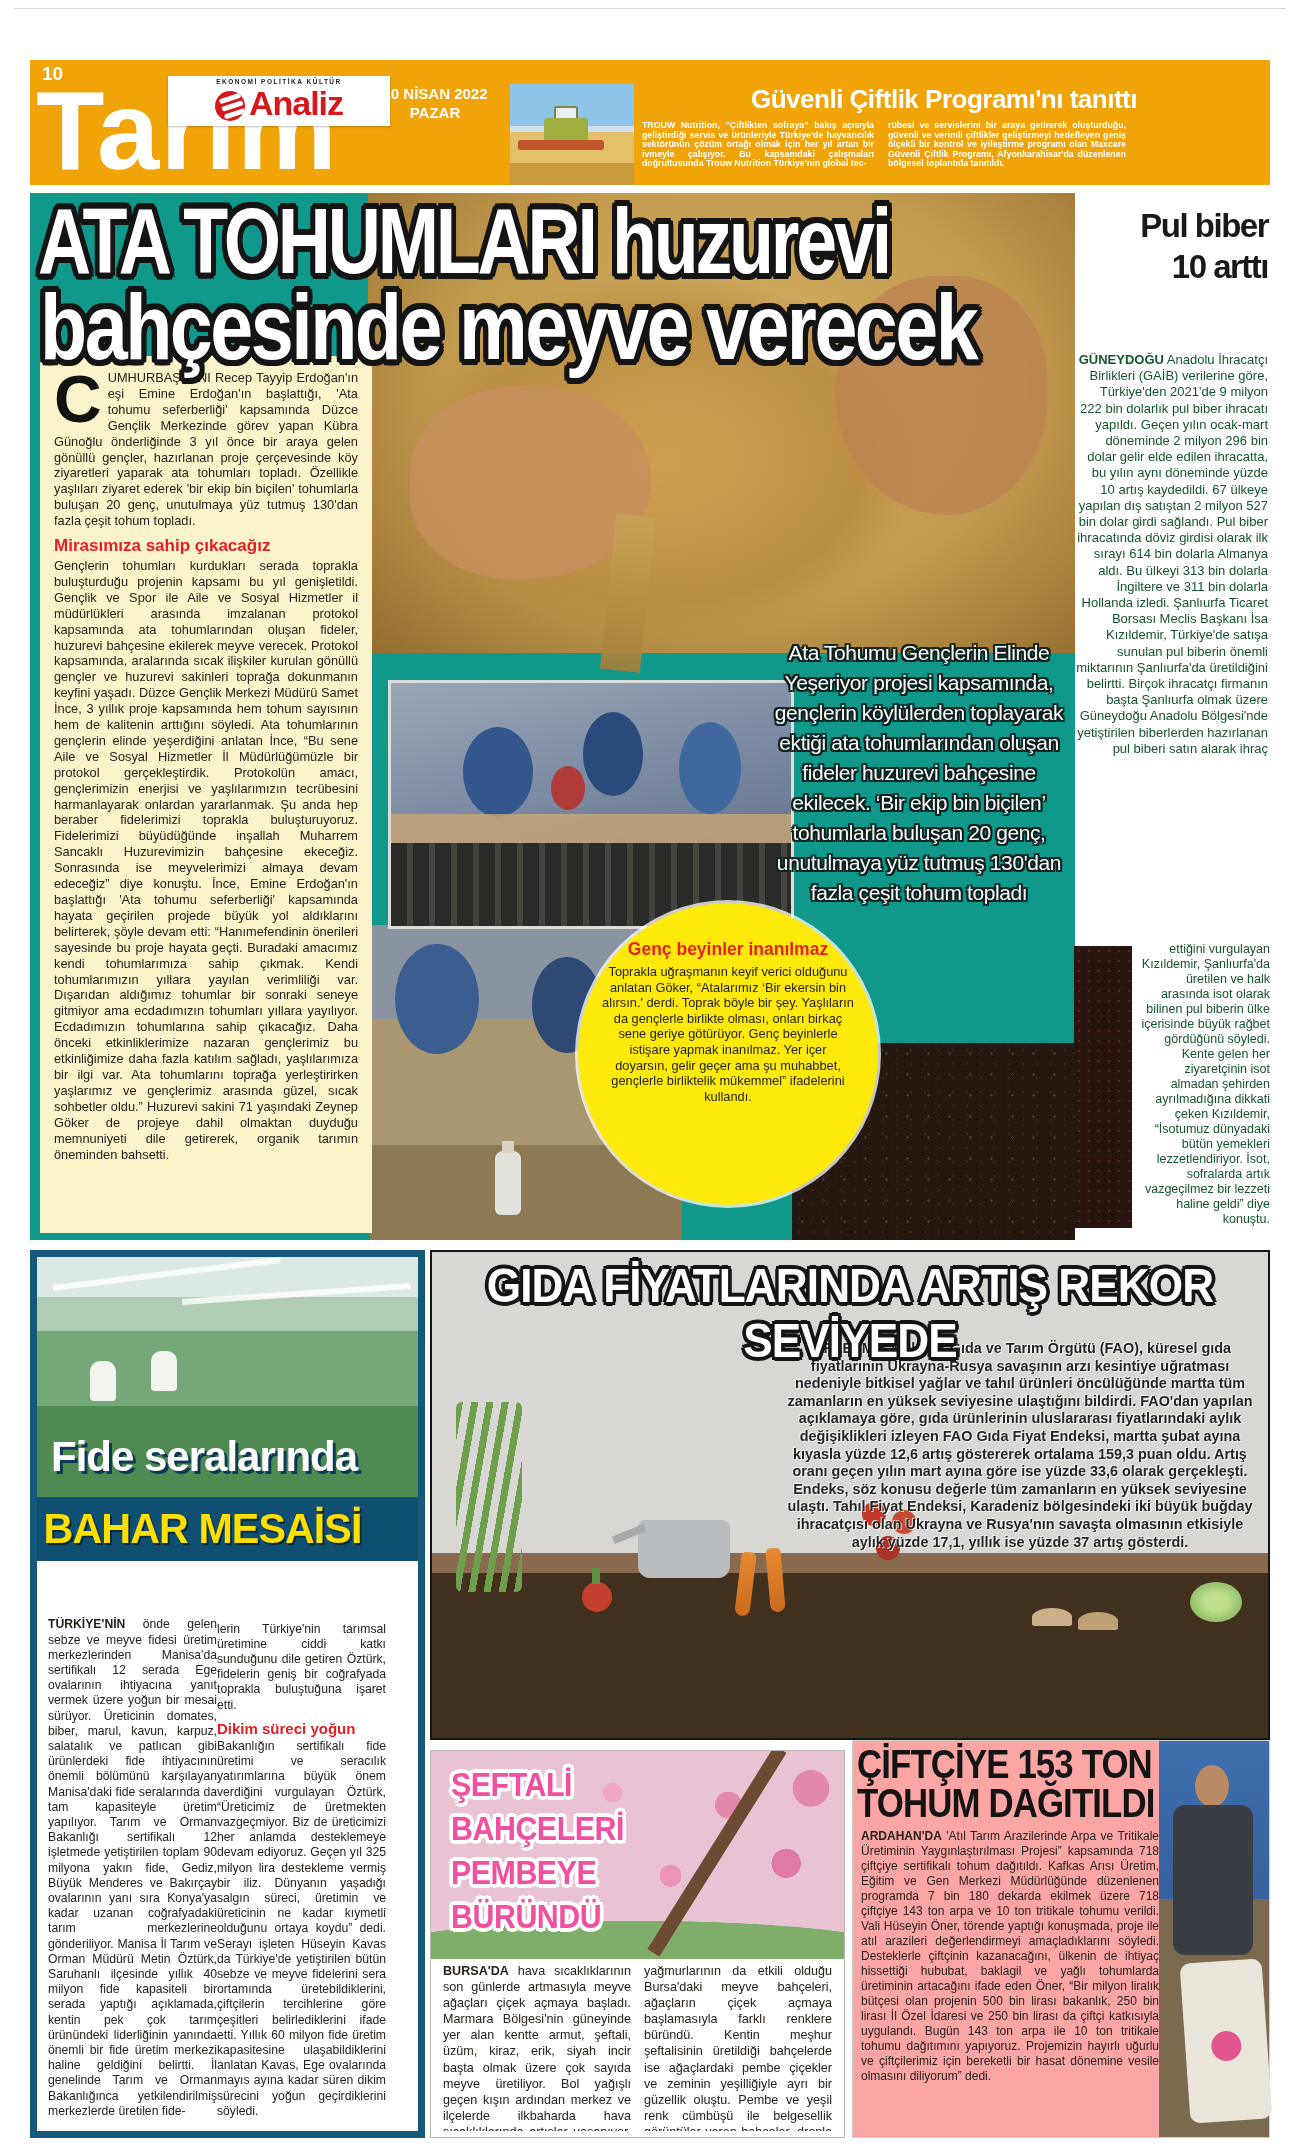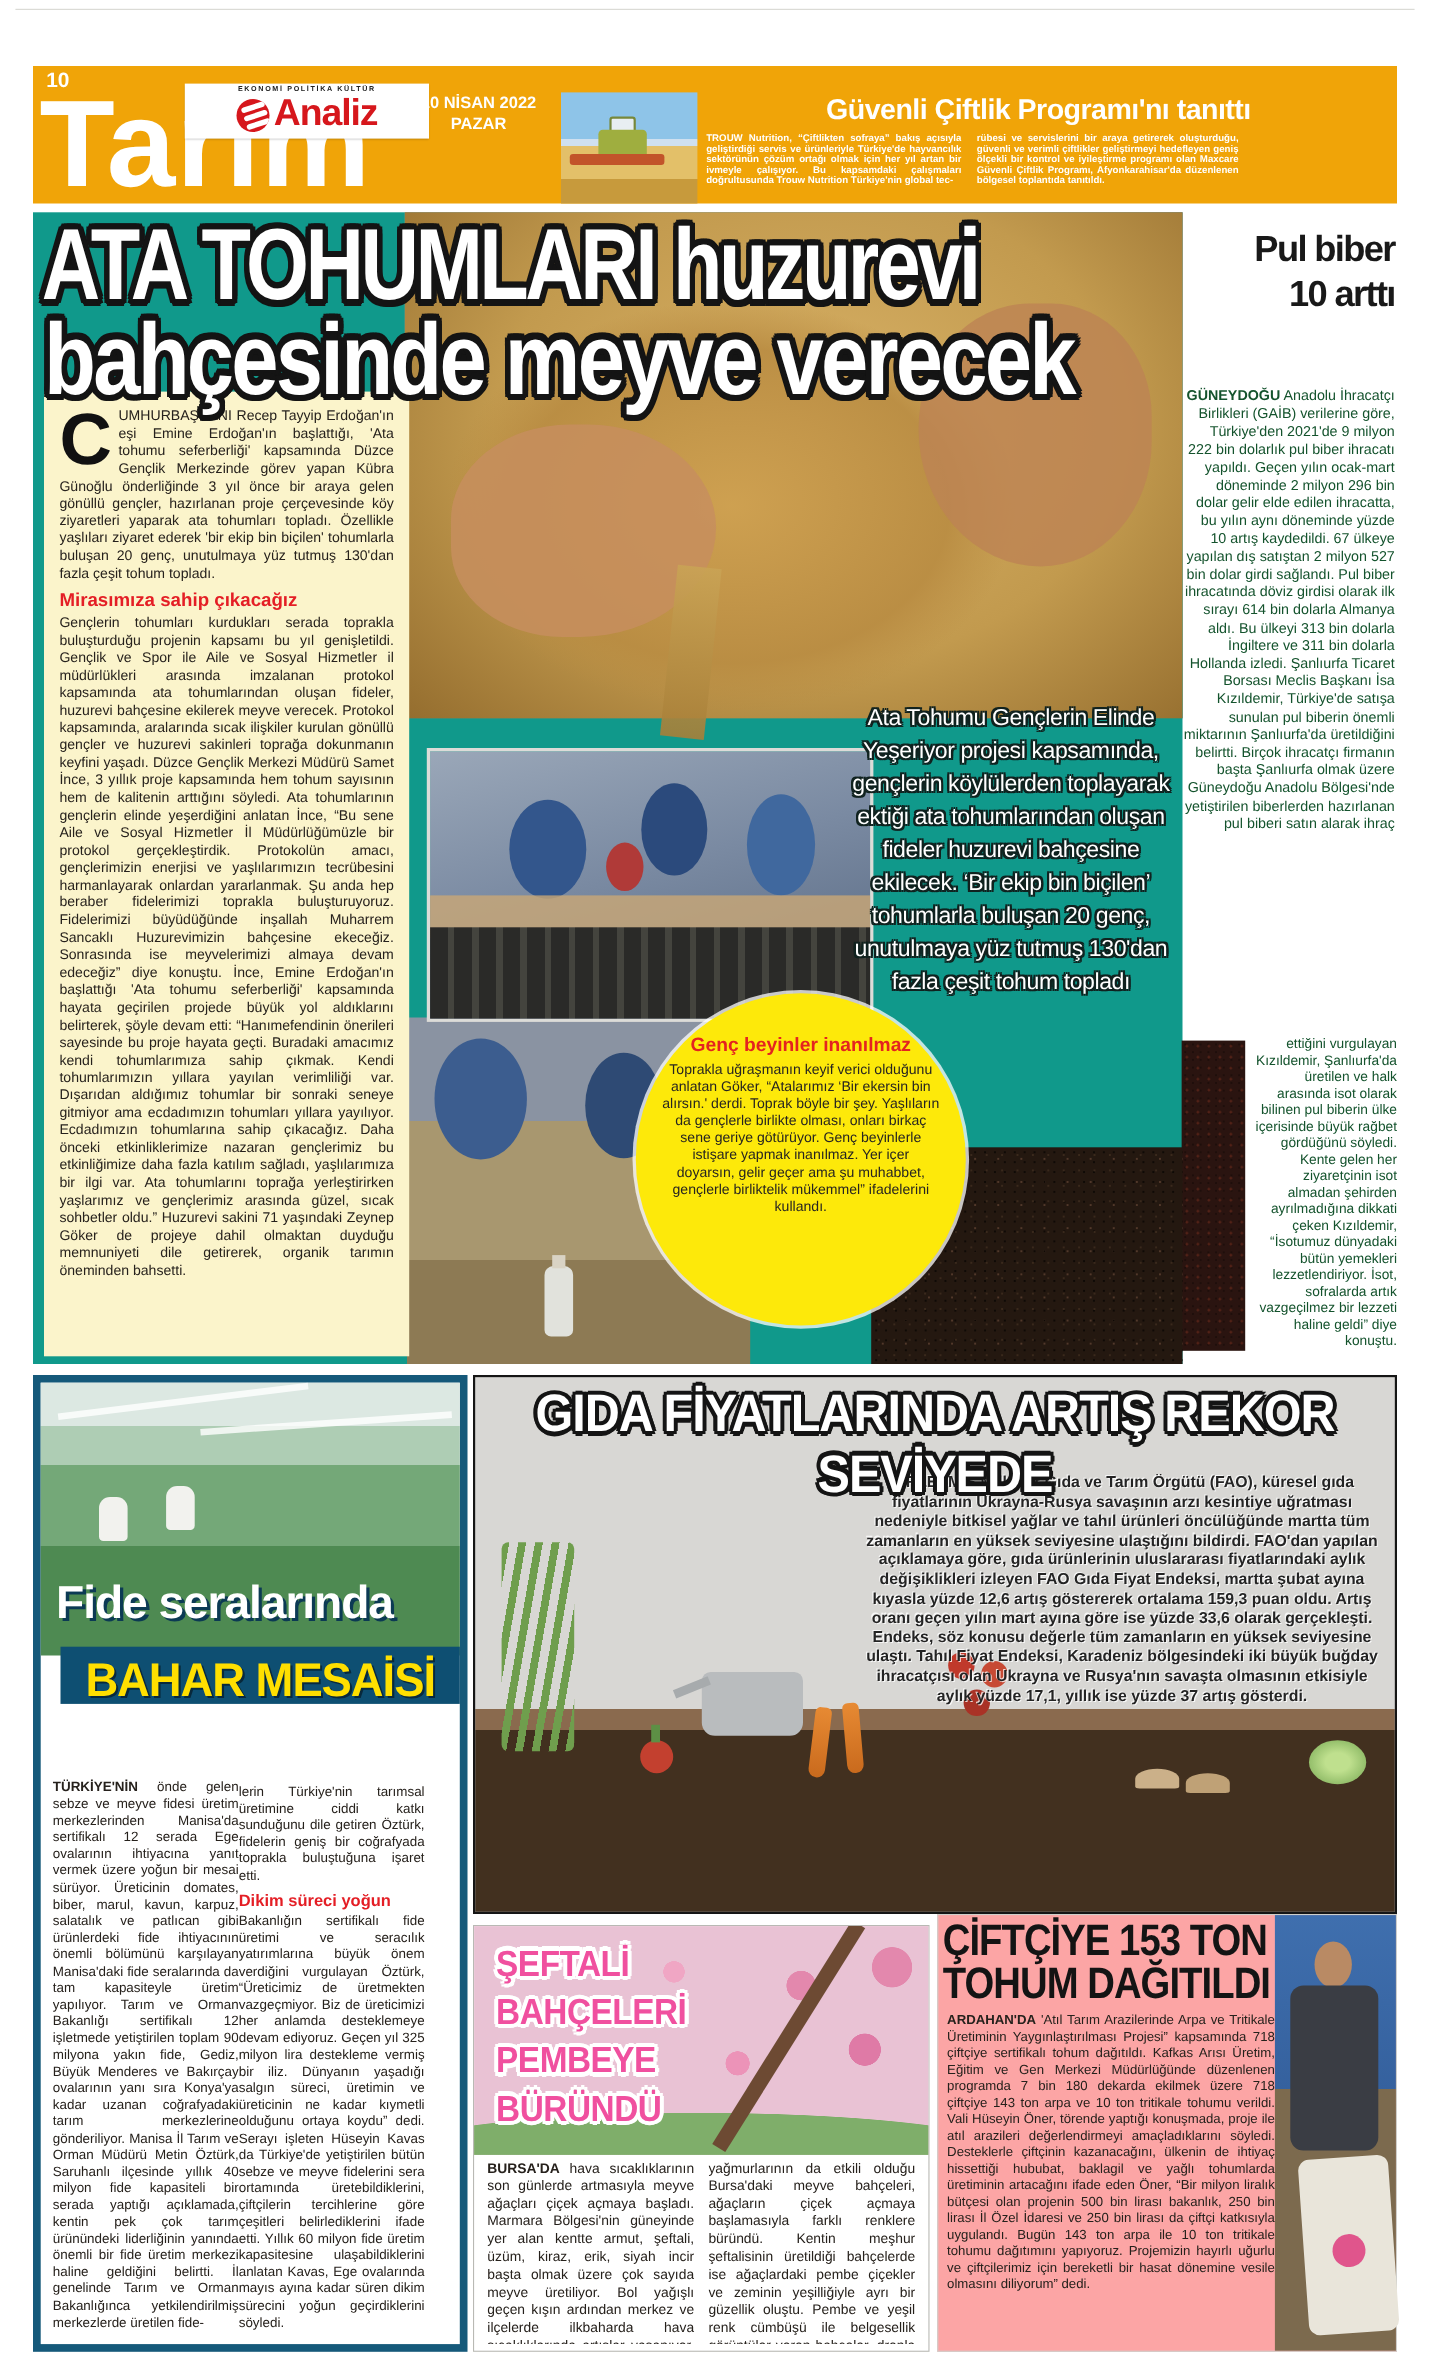--- a/index.html
+++ b/index.html
@@ -81,21 +81,21 @@
     background-image:radial-gradient(#5a2418 14%,rgba(0,0,0,0) 15%),radial-gradient(#120806 12%,rgba(0,0,0,0) 13%);
     background-size:10px 10px,7px 7px;}
 
   
   .fideblk{left:30px;top:1250px;width:395px;height:888px;background:#fff;border:7px solid #15597a;box-sizing:border-box;padding-left:26px;}
   .fidephoto{left:0;top:0;right:0;height:248px;
     background:linear-gradient(#dce8e2 0 16%,#aecdb4 16% 30%,#74a878 30% 60%,#4e8a52 60% 100%);}
   .beam{position:absolute;background:rgba(255,255,255,.8);height:6px;width:60%;}
   .worker{position:absolute;width:26px;height:40px;background:#f2f2ee;border-radius:10px 10px 4px 4px;}
   .fidetitle1{left:14px;top:176px;color:#fff;font-weight:bold;font-size:42px;letter-spacing:-1px;text-shadow:3px 3px 0 #0c3a54;z-index:2;white-space:nowrap;}
-  .fideband{left:18px;top:240px;right:0;height:52px;background:#0e4f72;z-index:2;text-align:center;}
+  .fideband{left:0;top:240px;right:0;height:64px;background:#0e4f72;z-index:2;text-align:left;}
   .fidetitle2{color:#ffdf00;font-weight:bold;font-size:43px;line-height:62px;letter-spacing:-1px;text-shadow:2px 2px 0 #08293c;display:inline-block;transform:scaleX(.96);}
   .fidetext{left:0;top:304px;right:0;bottom:0;padding:12px 11px;display:flex;color:#26211c;font-size:12.2px;line-height:15.2px;align-items:flex-end;}
   .fidecol{width:169px;}
 
   
   .gidablk{left:430px;top:1250px;width:840px;height:490px;border:2px solid #151515;box-sizing:border-box;
     background:linear-gradient(#d8d7d4 0 62%,#8a6a4e 62% 66%,#42301f 66% 100%);}
   .gidatitle{left:0;top:6px;width:100%;text-align:center;color:#fff;font-weight:bold;font-size:48px;letter-spacing:-1px;z-index:3;transform:scaleX(.92);}
   .gidatext{left:350px;top:88px;width:476px;text-align:center;color:#242424;font-weight:bold;font-size:14.4px;line-height:17.6px;z-index:2;
     text-shadow:1px 1px 0 rgba(255,255,255,.8),-1px -1px 0 rgba(255,255,255,.8);}

